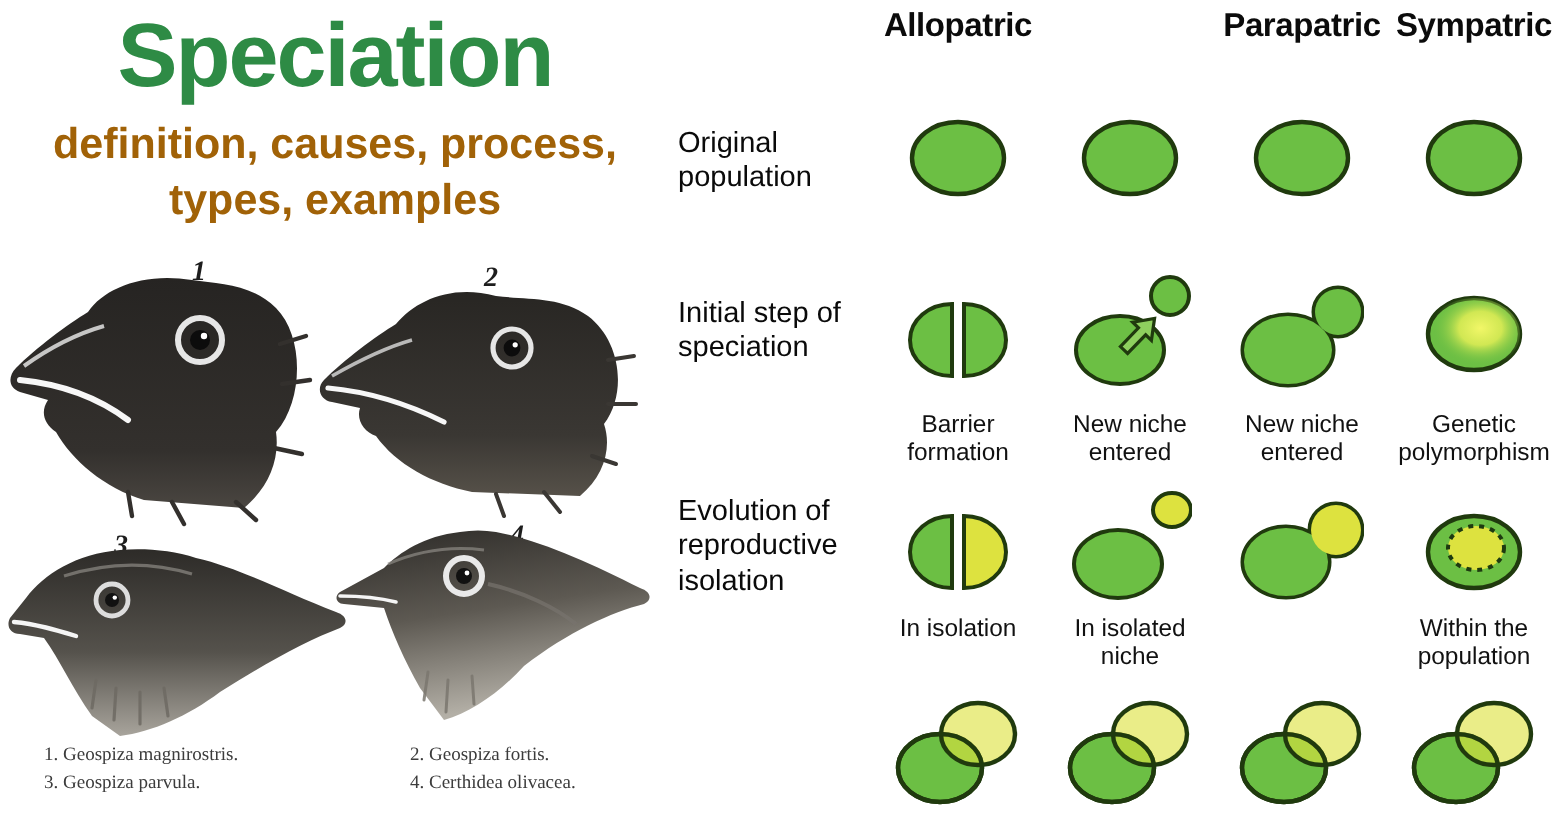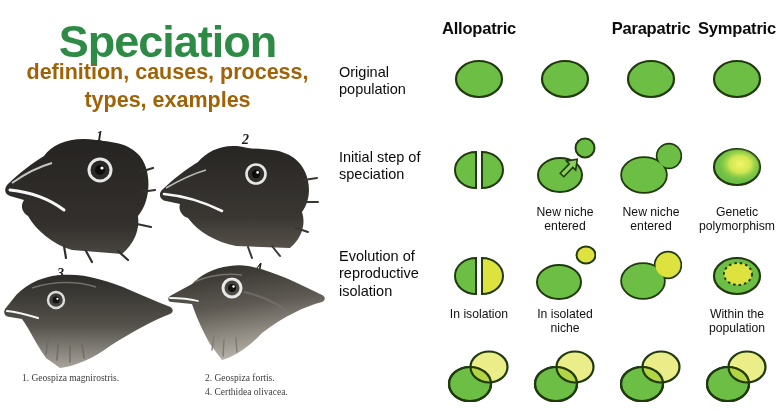--- a/index.html
+++ b/index.html
@@ -4,21 +4,21 @@
 <style>
   html,body{margin:0;padding:0;background:#fff;}
   #stage{
     position:relative;width:780px;height:420px;background:#ffffff;overflow:hidden;
     font-family:"Liberation Sans",sans-serif;
   }
   
   #left{position:absolute;left:0;top:0;width:335px;height:420px;}
   .title{
     position:absolute;left:0;top:0;width:335px;text-align:center;
-    font-size:45px;font-weight:700;color:#2e8b45;letter-spacing:-1px;padding-top:16px;
+    font-size:45px;font-weight:700;color:#2e8b45;letter-spacing:-1px;padding-top:2px;
   }
   .subtitle{
     position:absolute;left:0;top:58px;width:335px;text-align:center;
     font-size:21.5px;font-weight:600;color:#a16207;line-height:1.32;
   }
   .finch{position:absolute;}
   .finch-num{
     position:absolute;font-family:"Liberation Serif",serif;font-style:italic;font-weight:700;
     font-size:14px;color:#1d1d1d;
   }
@@ -27,21 +27,21 @@
   .cap-col{position:absolute;top:0;white-space:nowrap;}
   #capcol1{left:22px;}
   #capcol2{left:205px;}
   
   #table{
     position:absolute;left:335px;top:0;width:445px;height:420px;
     display:grid;grid-template-columns:101px 86px 86px 86px 86px;
     grid-template-rows:50px 85px 68px 42px 60px 38px 77px;
   }
   .hdr{
-    font-size:16.5px;font-weight:700;color:#0b0b0b;text-align:center;padding-top:19px;
+    font-size:16.5px;font-weight:700;color:#0b0b0b;text-align:center;padding-top:4px;
     letter-spacing:-0.2px;
   }
   .rowlabel{
     font-size:14.5px;color:#0a0a0a;line-height:1.2;padding-left:4px;
   }
   .shape-cell{display:flex;justify-content:center;align-items:flex-start;}
   .subcap{
     font-size:12.2px;color:#111;text-align:center;line-height:1.18;padding-top:2px;
   }
 </style>
@@ -149,20 +149,21 @@
       <g stroke="#7b776f" stroke-width="1.5" stroke-linecap="round" opacity="0.85">
         <line x1="48" y1="78" x2="46" y2="92"></line>
           <line x1="58" y1="82" x2="57" y2="98"></line>
         <line x1="70" y1="80" x2="71" y2="94"></line>
       </g>
     </svg>
 
     <div class="captions">
       <div class="cap-col" id="capcol1">
         <div>1.  Geospiza magnirostris.</div>
+        <div>3.  Geospiza parvula.</div>
       </div>
       <div class="cap-col" id="capcol2">
         <div>2.  Geospiza fortis.</div>
         <div>4.  Certhidea olivacea.</div>
       </div>
     </div>
   </div>
 
   <div id="table">
 
@@ -232,20 +233,21 @@
         </g>
       </svg>
     </div>
     <div class="shape-cell" style="grid-row:3;grid-column:5;padding-top:4px;">
       <svg width="62" height="66" viewBox="0 0 62 66">
         <ellipse cx="31" cy="28" rx="23" ry="18" fill="#6cbf44" stroke="#203a0e" stroke-width="2.2"></ellipse>
         <ellipse cx="31" cy="28" rx="23" ry="18" fill="url(#polyGlow)"></ellipse>
       </svg>
     </div>
 
+    <div class="subcap" style="grid-row:4;grid-column:2;">Barrier formation</div>
     <div class="subcap" style="grid-row:4;grid-column:3;">New niche entered</div>
     <div class="subcap" style="grid-row:4;grid-column:4;">New niche entered</div>
     <div class="subcap" style="grid-row:4;grid-column:5;">Genetic polymorphism</div>
 
     <div class="rowlabel" style="grid-row:5 / span 2;grid-column:1;padding-top:3px;">Evolution of reproductive isolation</div>
 
     <div class="shape-cell" style="grid-row:5;grid-column:2;padding-top:2px;">
       <svg width="62" height="58" viewBox="0 0 62 58">
         <path d="M28,11 A21,18 0 0 0 28,47 Z" fill="#6cbf44" stroke="#203a0e" stroke-width="2"></path>
         <path d="M34,11 A21,18 0 0 1 34,47 Z" fill="#dde23f" stroke="#203a0e" stroke-width="2"></path>

